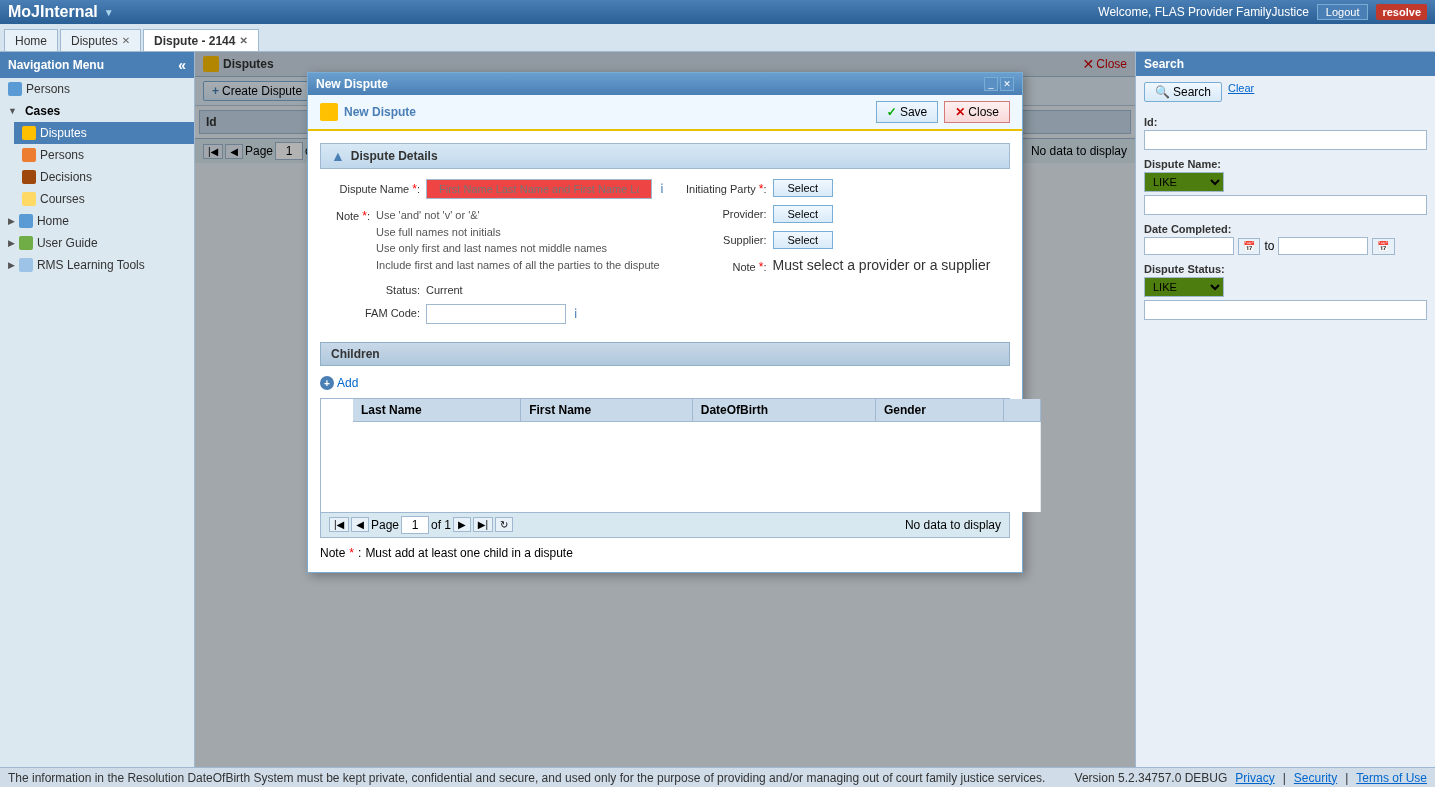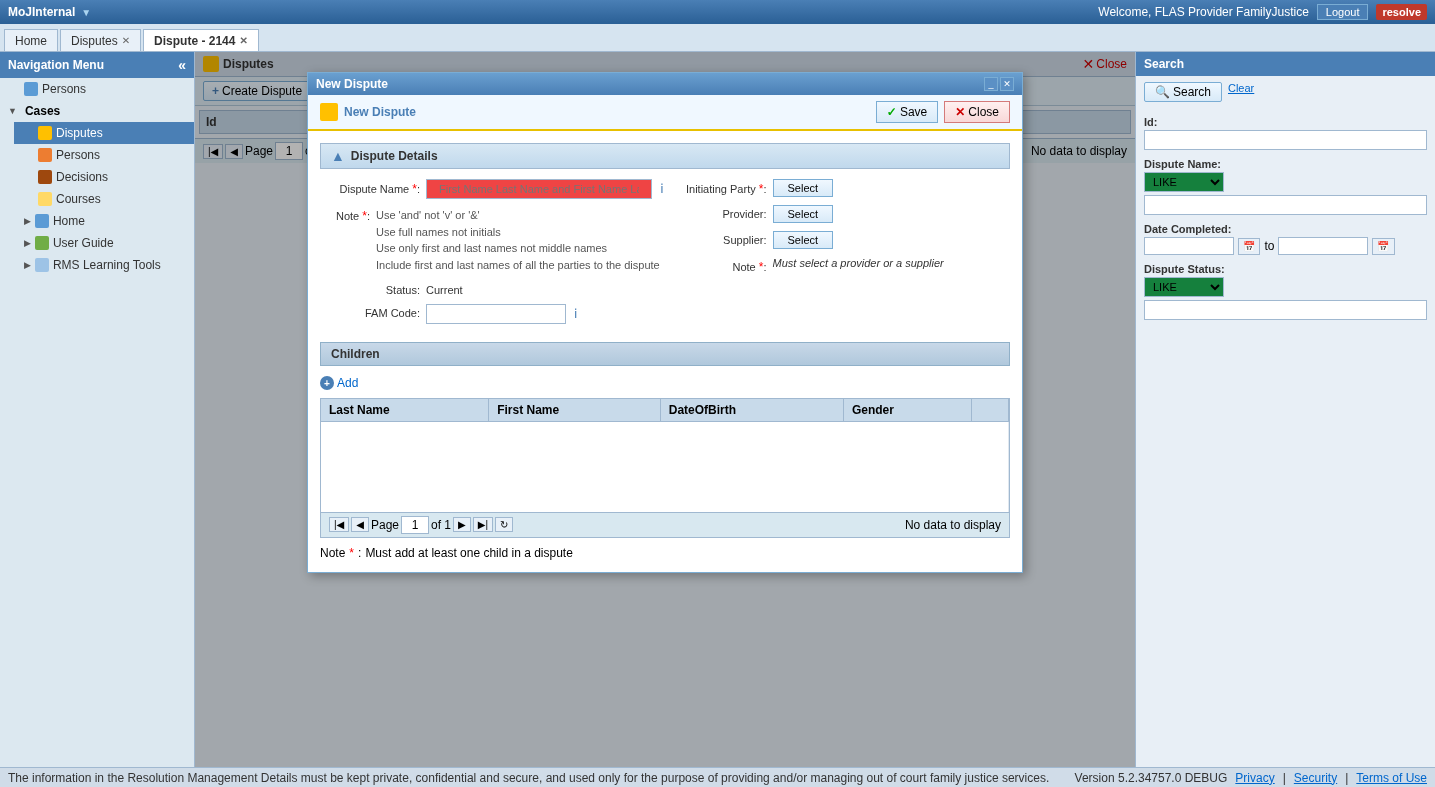--- a/index.html
+++ b/index.html
@@ -69,21 +69,21 @@
       display: flex;
       align-items: center;
       justify-content: space-between;
       font-weight: bold;
       font-size: 12px;
     }
     .sidebar-toggle { color: white; cursor: pointer; font-size: 14px; }
     .sidebar-item {
       display: flex;
       align-items: center;
-      padding: 4px 24px;
+      padding: 4px 8px;
       cursor: pointer;
       color: #333;
       gap: 4px;
     }
     .sidebar-item.selected { background: #4a7fb5; color: white; }
     .sidebar-item .icon { width: 14px; height: 14px; display: inline-block; border-radius: 2px; flex-shrink: 0; }
     .icon-persons { background: #5b9bd5; }
     .icon-cases { background: #70ad47; }
     .icon-disputes { background: #ffc000; }
     .icon-events { background: #ed7d31; }
@@ -197,21 +197,21 @@
       width: 100%;
       border: 1px solid #a0b8d0;
       padding: 3px 4px;
       font-size: 11px;
       background: white;
     }
     .search-select {
       border: 1px solid #a0b8d0;
       padding: 2px 4px;
       font-size: 11px;
-      background: #15803d;
+      background: #4d7c0f;
       width: 80px;
     }
     .search-row { display: flex; align-items: center; gap: 4px; }
     .date-input { width: 90px; border: 1px solid #a0b8d0; padding: 2px 4px; font-size: 11px; background: white; }
     .date-btn { border: 1px solid #a0b8d0; background: #e8f0f8; padding: 2px 4px; cursor: pointer; font-size: 10px; }
 
     
     .modal-overlay {
       position: absolute;
       top: 0; left: 0; right: 0; bottom: 0;
@@ -348,20 +348,21 @@
       align-items: center;
       gap: 3px;
       font-size: 11px;
     }
     .add-circle { width: 14px; height: 14px; background: #4a7fb5; border-radius: 50%; color: white; display: flex; align-items: center; justify-content: center; font-size: 10px; font-weight: bold; }
     .children-table-wrap { border: 1px solid #a0b8d0; }
     .children-table {
       width: 100%;
       border-collapse: collapse;
       font-size: 11px;
+      margin-left: 32px;
     }
     .children-table th {
       background: #c8daea;
       border-bottom: 1px solid #a0b8d0;
       border-right: 1px solid #a0b8d0;
       padding: 4px 8px;
       text-align: left;
       font-weight: bold;
     }
     .children-table td { padding: 3px 8px; border-right: 1px solid #e0e8f0; }
@@ -414,21 +415,21 @@
       display: flex;
       gap: 6px;
       padding: 6px 8px;
     }
   </style>
 </head>
 <body>
 
 <div class="topbar">
   <div class="topbar-left">
-    <span style="font-weight:bold;font-size:12px;">MoJInternal</span>
+    <span style="font-weight:bold;font-size:16px;">MoJInternal</span>
     <span style="color:#aad4f0;font-size:10px;">▼</span>
   </div>
   <div class="topbar-right">
     <span>Welcome, FLAS Provider FamilyJustice</span>
     <button class="logout-btn">Logout</button>
     <div class="topbar-logo">resolve</div>
   </div>
 </div>
 
 <div class="nav-tabs-bar">
@@ -612,21 +613,21 @@
                 <button class="select-btn">Select</button>
               </div>
 
               <div class="form-row">
                 <span class="form-label">Supplier:</span>
                 <button class="select-btn">Select</button>
               </div>
 
               <div class="form-row">
                 <span class="form-label">Note <span class="required">*</span>:</span>
-                <span style="font-size:11px;color:#333;font-style:italic;">Must select a provider or a supplier</span>
+                <span style="font-size:14px;color:#333;">Must select a provider or a supplier</span>
               </div>
             </div>
           </div>
 
           <div class="children-section">
             <div class="children-header">
               <span>Children</span>
             </div>
             <div class="children-toolbar">
               <button class="add-btn">
@@ -727,21 +728,21 @@
             <option>!=</option>
           </select>
         </div>
         <input class="search-input" type="text" style="margin-top: 3px;">
       </div>
     </div>
   </div>
 </div>
 
 <div class="status-bar">
-  <span>The information in the Resolution Management Details must be kept private, confidential and secure, and used only for the purpose of providing and/or managing out of court family justice services.</span>
+  <span>The information in the Resolution DateOfBirth System must be kept private, confidential and secure, and used only for the purpose of providing and/or managing out of court family justice services.</span>
   <div class="status-links">
     <span>Version  5.2.34757.0  DEBUG</span>
     <span class="status-link">Privacy</span>
     <span>|</span>
     <span class="status-link">Security</span>
     <span>|</span>
     <span class="status-link">Terms of Use</span>
   </div>
 </div>
 

